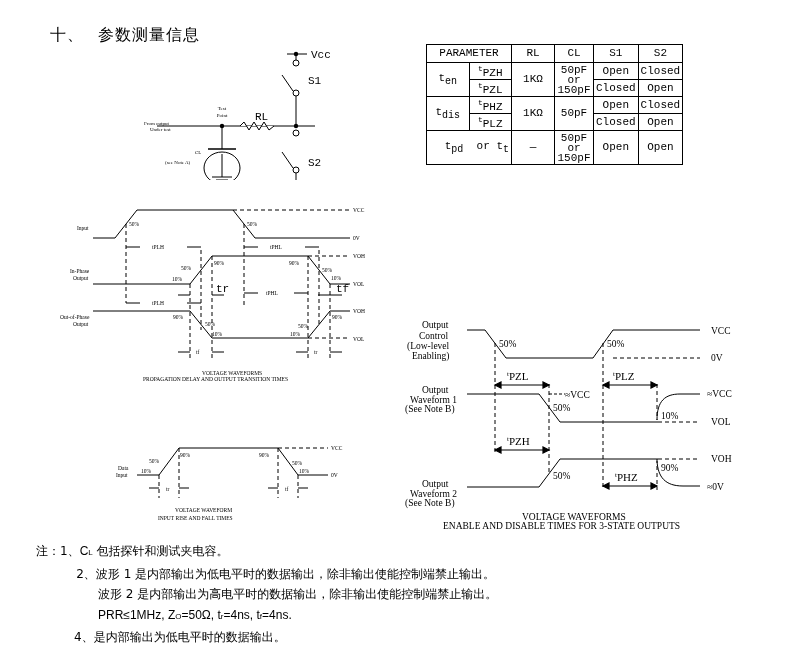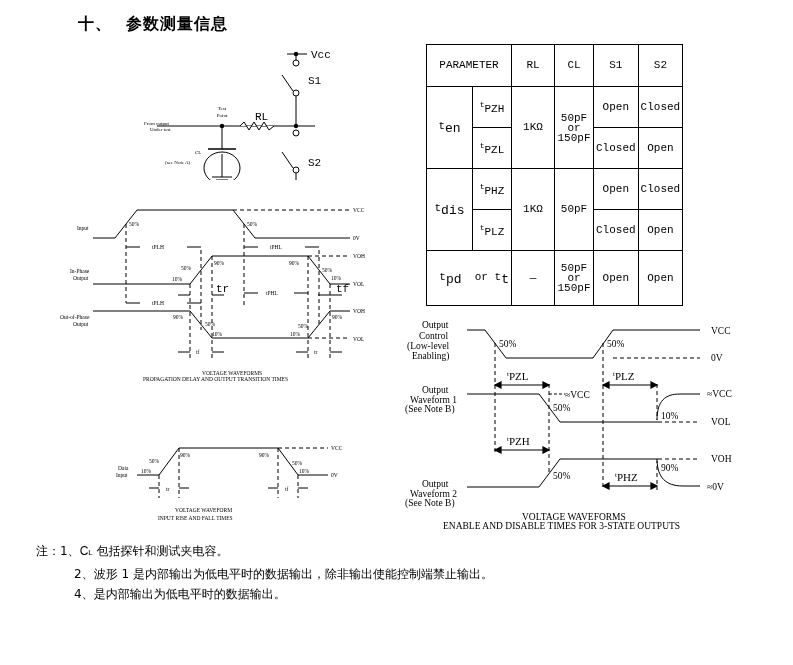--- a/index.html
+++ b/index.html
@@ -1,25 +1,25 @@
 <!DOCTYPE html>
 <html><head>
 <meta charset="utf-8">
 <style>
   html, body { margin:0; padding:0; background:#ffffff; }
   body { width:793px; height:665px; position:relative; overflow:hidden; font-family:"DejaVu Sans", sans-serif; color:#000; }
   .abs { position:absolute; }
-  .title { left:50px; top:14px; font-size:16px; font-weight:bold; letter-spacing:1px;margin-left:28px; }
+  .title { left:50px; top:25px; font-size:16px; font-weight:normal; letter-spacing:1px; }
   .title .num { margin-right:14px; }
   svg text { font-family:"Liberation Serif", serif; }
   .mono { font-family:"Liberation Mono", monospace; }
   table.param { position:absolute; left:426px; top:44px; border-collapse:collapse; font-family:"Liberation Mono", monospace; font-size:11px; border:1.5px solid #000; }
-  table.param td, table.param th { border:1px solid #000; padding:12px 2px; text-align:center; font-weight:normal; height:16px; line-height:11px; }
+  table.param td, table.param th { border:1px solid #000; padding:0 2px; text-align:center; font-weight:normal; height:16px; line-height:11px; }
   table.param th { height:17px; }
-  table.param .sub { font-size:13px; vertical-align:-3px; }
+  table.param .sub { font-size:10px; vertical-align:-3px; }
   table.param .sup { font-size:8px; vertical-align:5px; }
   .notes { position:absolute; left:36px; top:541px; font-size:12px; line-height:20.5px; font-family:"DejaVu Sans", sans-serif; }
   .notes div { white-space:nowrap; }
   .notes .l1 { padding-left:0; }
   .notes .l2 { padding-left:21px;text-align:center; }
   .notes .sm { font-size:8px; }
   .notes .lat { font-family:"Liberation Sans", sans-serif; }
 </style>
 </head>
 <body>
@@ -297,14 +297,16 @@
     <text x="112" y="75"><tspan font-size="7" dy="-4">t</tspan><tspan dy="4">PZL</tspan></text>
     <text x="218" y="75"><tspan font-size="7" dy="-4">t</tspan><tspan dy="4">PLZ</tspan></text>
     <text x="112" y="140"><tspan font-size="7" dy="-4">t</tspan><tspan dy="4">PZH</tspan></text>
     <text x="220" y="176"><tspan font-size="7" dy="-4">t</tspan><tspan dy="4">PHZ</tspan></text>
   </g>
 </svg>
 
 <div class="notes">
   <div class="l1"><span>注：</span><span>1、</span><span class="lat">C</span><span class="sm lat">L</span><span> 包括探针和测试夹电容。</span></div>
   <div class="l2" style="padding-left:38px"><span>2、</span><span>波形 1 是内部输出为低电平时的数据输出，除非输出使能控制端禁止输出。</span></div>
+  <div style="padding-left:62px"><span>波形 2 是内部输出为高电平时的数据输出，除非输出使能控制端禁止输出。</span></div>
+  <div class="lat" style="padding-left:62px"><span>PRR≤1MHz, Z</span><span class="sm">O</span><span>=50Ω, t</span><span class="sm">r</span><span>=4ns, t</span><span class="sm">f</span><span>=4ns.</span></div>
   <div style="padding-left:38px"><span>4、</span><span>是内部输出为低电平时的数据输出。</span></div>
 </div>
 
 </body></html>

